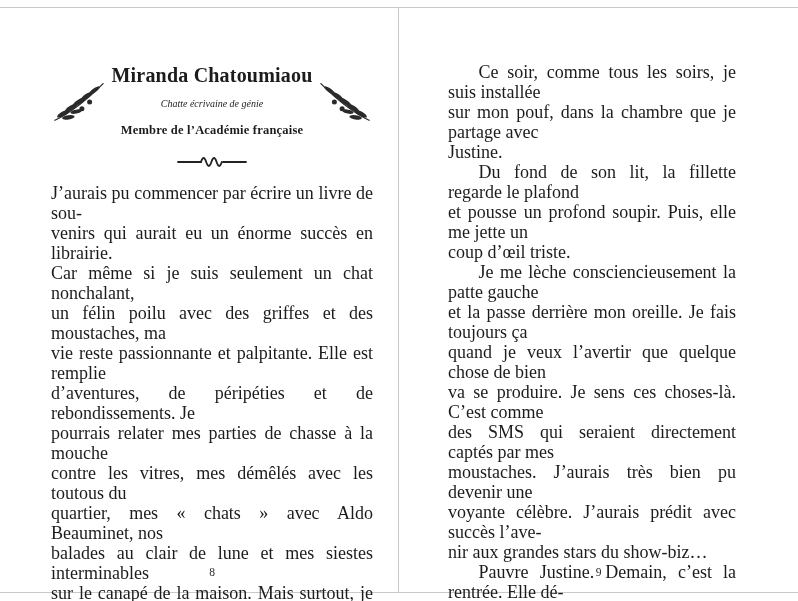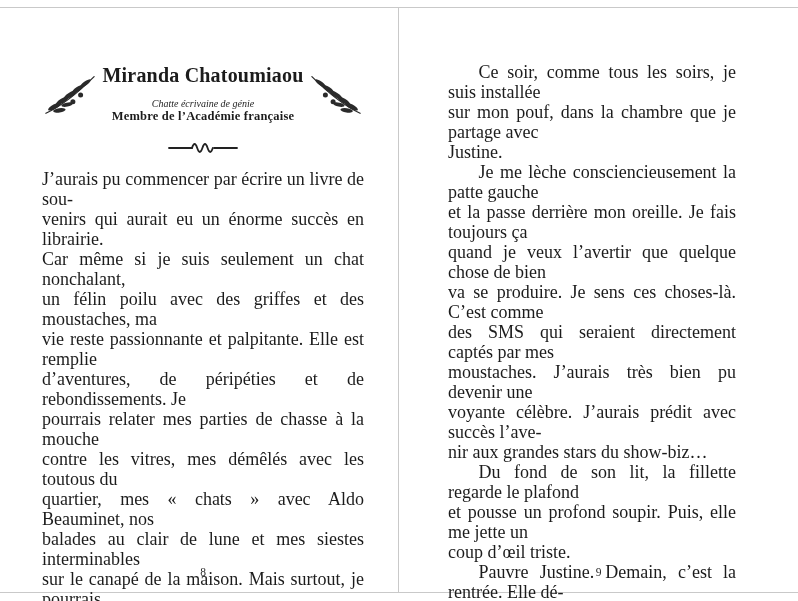--- a/index.html
+++ b/index.html
@@ -31,21 +31,21 @@
     width: 1px;
     height: 585px;
     background: #c9c9c9;
   }
   .page {
     position: absolute;
     top: 8px;
     bottom: 9px;
     box-sizing: border-box;
   }
-  .page.left  { left: 4px;     width: 398px; padding: 0 38px; }
+  .page.left  { left: 13px;     width: 398px; padding: 0 38px; }
   .page.right { left: 399px; width: 399px; padding: 0 62px 0 49px; }
 
   .chapter-header {
     display: flex;
     align-items: center;
     justify-content: center;
     gap: 5px;
     margin-top: 56px;
   }
   .header-text { text-align: center; flex: 0 0 auto; }
@@ -57,20 +57,21 @@
     white-space: nowrap;
   }
   .subtitle {
     font-style: italic;
     font-size: 10px;
     margin-top: 11px;
   }
   .affiliation {
     font-weight: bold;
     font-size: 12.5px;
+    margin-top: 14px;
     letter-spacing: 0.2px;
   }
   .branch { flex: 0 0 auto; }
   .branch svg { display: block; }
   .branch.flip svg { transform: scaleX(-1); }
 
   .flourish {
     text-align: center;
     margin-top: 14px;
   }
@@ -185,31 +186,31 @@
       </div>
 
     <div class="pagenum">8</div>
   </div>
 
   <div class="page right">
     <div class="body right-body">
         <p class="para indent">Ce soir, comme tous les soirs, je suis installée
 sur mon pouf, dans la chambre que je partage avec
 Justine.</p>
+        <p class="para indent">Du fond de son lit, la fillette regarde le plafond
+et pousse un profond soupir. Puis, elle me jette un
+coup d’œil triste.</p>
         <p class="para indent">Je me lèche consciencieusement la patte gauche
 et la passe derrière mon oreille. Je fais toujours ça
 quand je veux l’avertir que quelque chose de bien
 va se produire. Je sens ces choses-là. C’est comme
 des SMS qui seraient directement captés par mes
 moustaches. J’aurais très bien pu devenir une
 voyante célèbre. J’aurais prédit avec succès l’ave-
 nir aux grandes stars du show-biz…</p>
-        <p class="para indent">Du fond de son lit, la fillette regarde le plafond
-et pousse un profond soupir. Puis, elle me jette un
-coup d’œil triste.</p>
         <p class="para indent">Pauvre Justine. Demain, c’est la rentrée. Elle dé-
 teste l’école. L’année dernière, elle ne comprenait
 jamais ce que lui demandait la maîtresse. Il y avait
 beaucoup de rouge sur ses cahiers. Son stylo refu-
 sait toujours de faire les jolies boucles, l’arrondi
 des ponts et les barres droites qu’elle s’appliquait
 pourtant consciencieusement à tracer. Son écriture,</p>
       </div>
     <div class="pagenum">9</div>
   </div>

